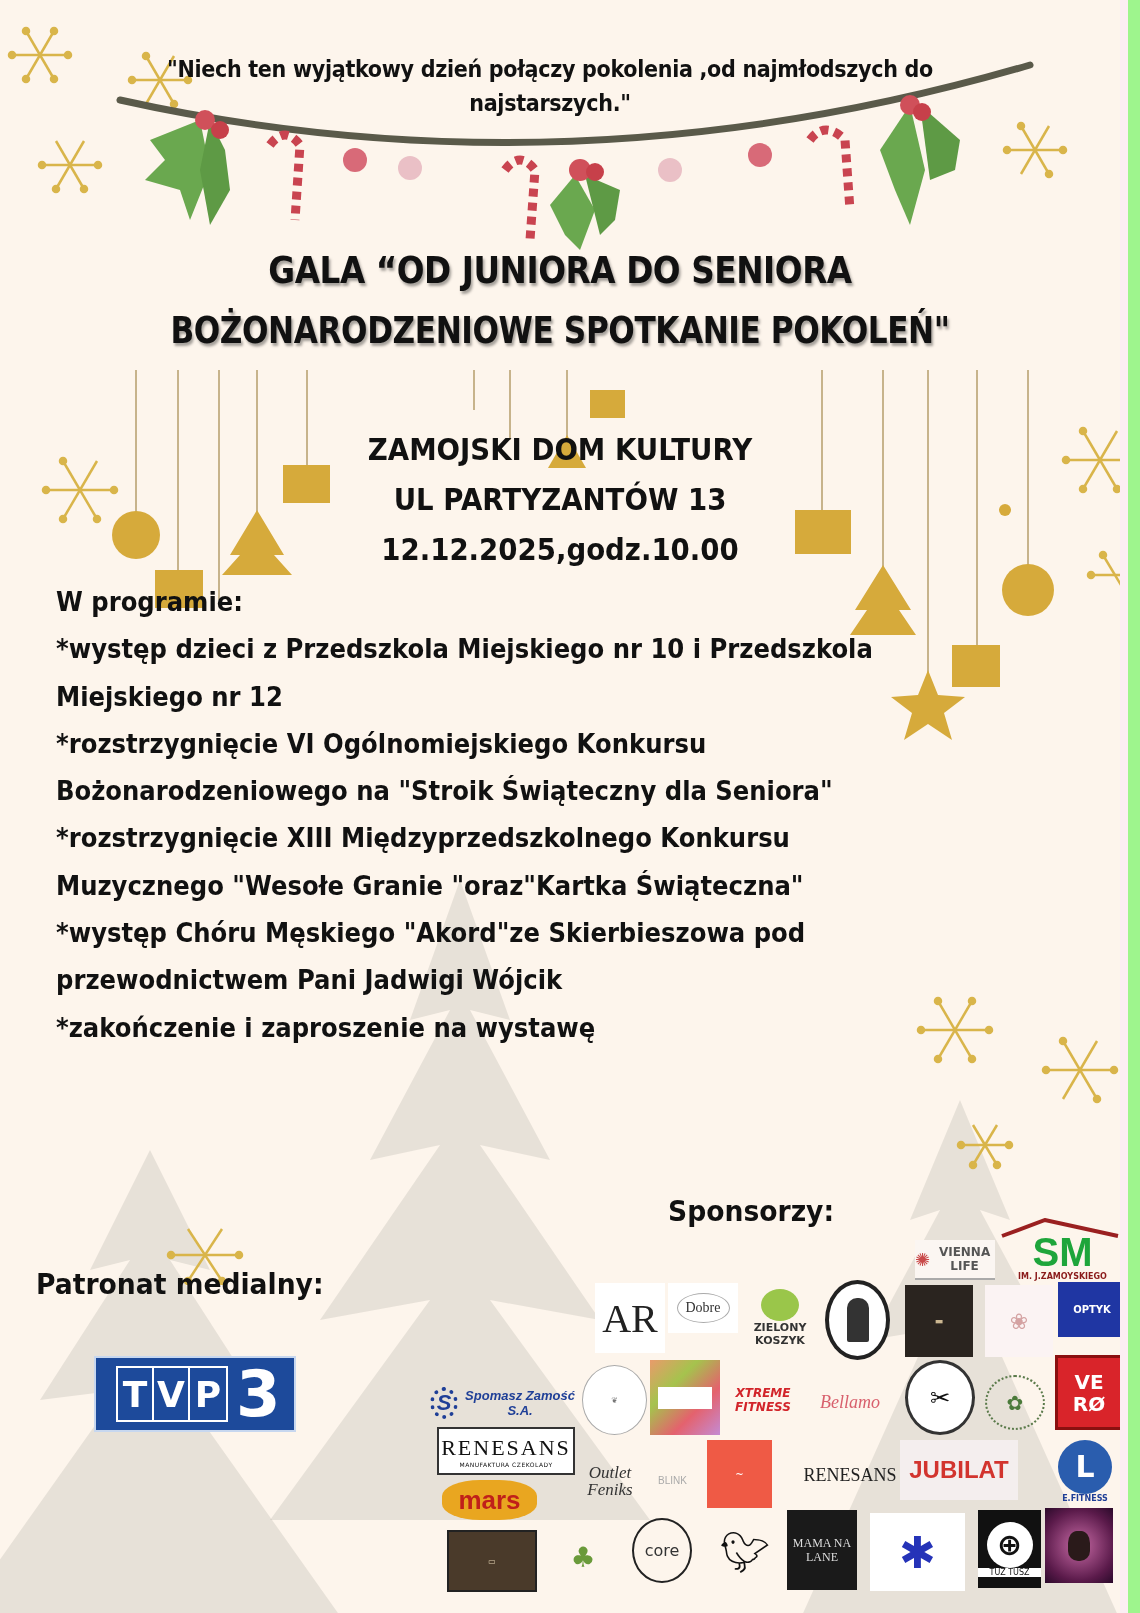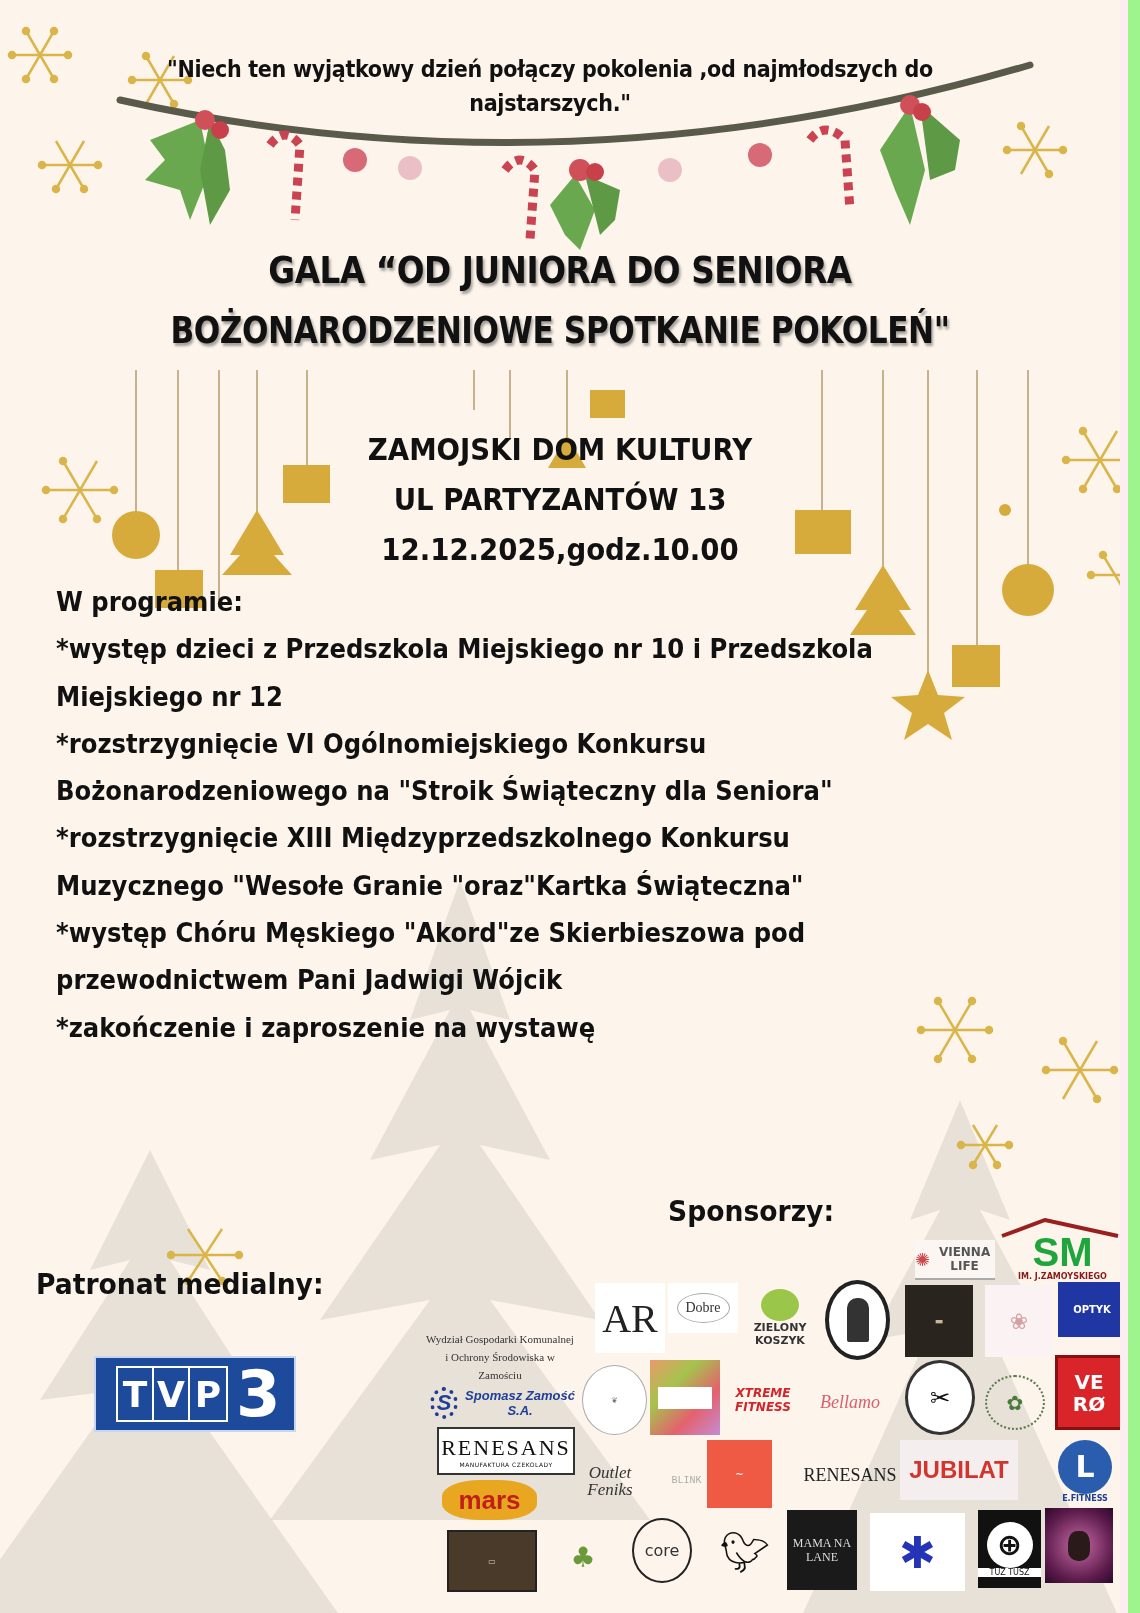--- a/index.html
+++ b/index.html
@@ -303,21 +303,20 @@
     <div class="tvp-boxes">
       <span>T</span>
       <span>V</span>
       <span>P</span>
     </div>
     <div class="tvp-num">3</div>
   </div>
 
   <div class="section-label" style="left:668px; top:1195px;">Sponsorzy:</div>
 
-  <div class="wydzial">Wydział Gospodarki Komunalnej i Ochrony Środowiska w Zamościu</div>
 
   <div class="logo" style="left:915px; top:1240px; width:80px; height:40px; background:#fbf6f2; font-size:12px; font-weight:bold; color:#555; border-bottom:2px solid #aaa;">
     <span style="color:#c94a4a; font-size:18px; margin-right:4px;">✺</span>
     <span>VIENNA LIFE</span>
   </div>
   <div class="logo" style="left:1000px; top:1218px; width:125px; height:65px; flex-direction:column;">
     <svg width="120" height="20" viewBox="0 0 120 20" style="position:absolute; top:0; left:0;">
         <path d="M2 18 L45 2 L118 18" stroke="#9a2020" stroke-width="4" fill="none"></path>
       </svg>
     <span style="color:#1ea53b; font-size:40px; font-weight:bold; line-height:40px; margin-top:11px; font-family:'Liberation Sans',sans-serif;">SM</span>
@@ -361,21 +360,21 @@
   <div class="logo" style="left:985px; top:1375px; width:60px; height:55px; border-radius:50%; border:2px dotted #5a7a4a; font-size:20px; color:#4a7a3a;">
       <span>✿</span>
     </div>
   <div class="logo" style="left:1055px; top:1355px; width:68px; height:75px; background:#d9242a; border:3px solid #8a1010; color:#fff; font-weight:bold; font-size:20px; line-height:22px; padding:16px 12px;">VE RØ</div>
 
   <div class="logo" style="left:437px; top:1427px; width:138px; height:48px; border:2px solid #333; background:#fff; flex-direction:column;">
     <span style="font-family:'Liberation Serif',serif; font-size:22px; letter-spacing:2px;">RENESANS</span>
     <span style="font-size:6px; letter-spacing:0.5px;">MANUFAKTURA CZEKOLADY</span>
   </div>
   <div class="logo" style="left:580px; top:1450px; width:60px; height:62px; font-family:'Liberation Serif',serif; font-style:italic; font-size:17px; line-height:17px; color:#333;">Outlet Feniks</div>
-  <div class="logo" style="left:659px; top:1465px; width:55px; height:30px; font-family:Liberation Mono, monospace; font-size:10px; color:#aaa;">BLINK</div>
+  <div class="logo" style="left:645px; top:1465px; width:55px; height:30px; font-family:Liberation Sans, sans-serif; font-size:10px; color:#aaa;">BLINK</div>
   <div class="logo" style="left:707px; top:1440px; width:65px; height:68px; background:#ef5a45; color:#fff; font-size:10px; font-style:italic;">
       <span>~</span>
     </div>
   <div class="logo" style="left:780px; top:1455px; width:140px; height:40px; font-family:'Liberation Serif',serif; font-size:18px; color:#222;">RENESANS</div>
   <div class="logo" style="left:900px; top:1440px; width:118px; height:60px; color:#d2342e; font-weight:bold; font-size:24px; font-family:'Liberation Sans',sans-serif; background:#f4eeee;">JUBILAT</div>
   <div class="logo" style="left:1050px; top:1432px; width:70px; height:78px; flex-direction:column;">
     <span style="width:54px; height:54px; border-radius:50%; background:#2a5dae; color:#fff; font-weight:bold; font-size:30px; display:flex; align-items:center; justify-content:center;">L</span>
     <span style="font-size:8px; font-weight:bold; color:#1f3f97;">E.FITNESS</span>
   </div>
 

